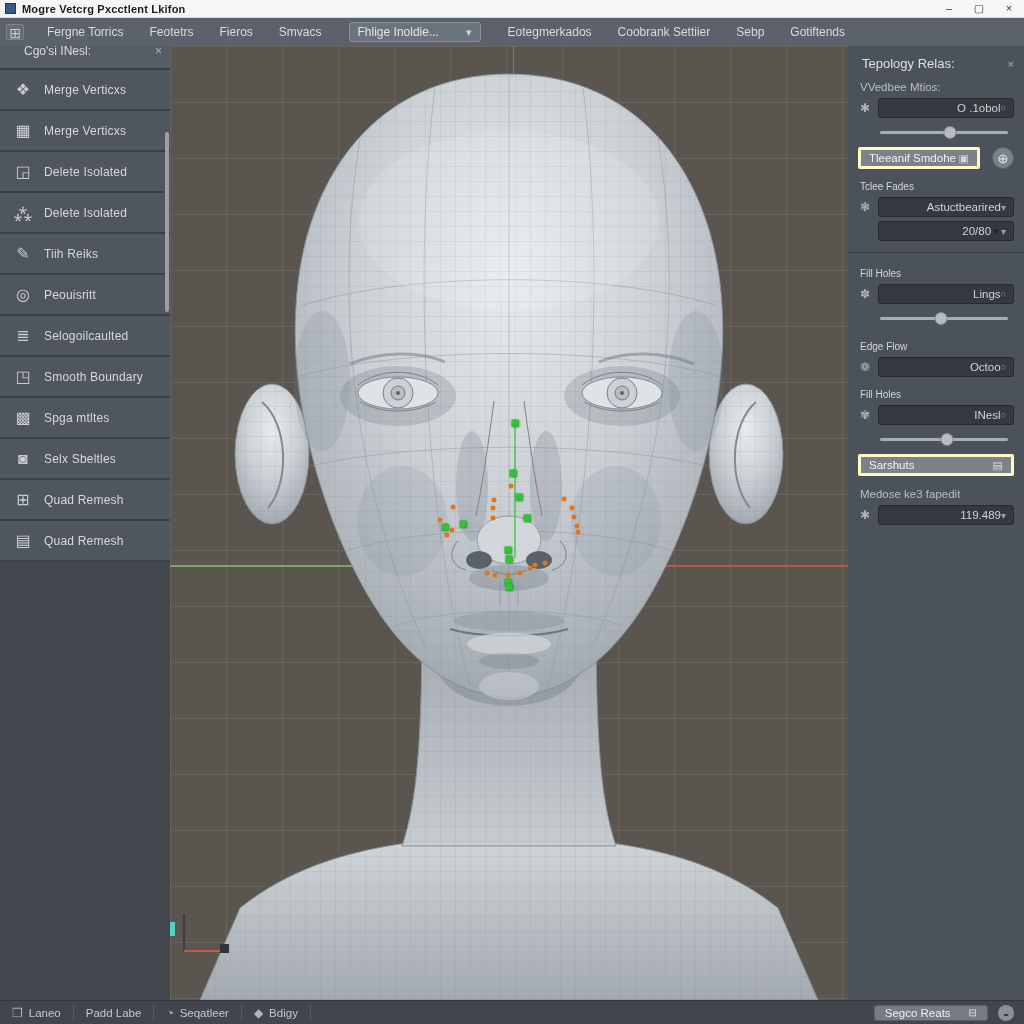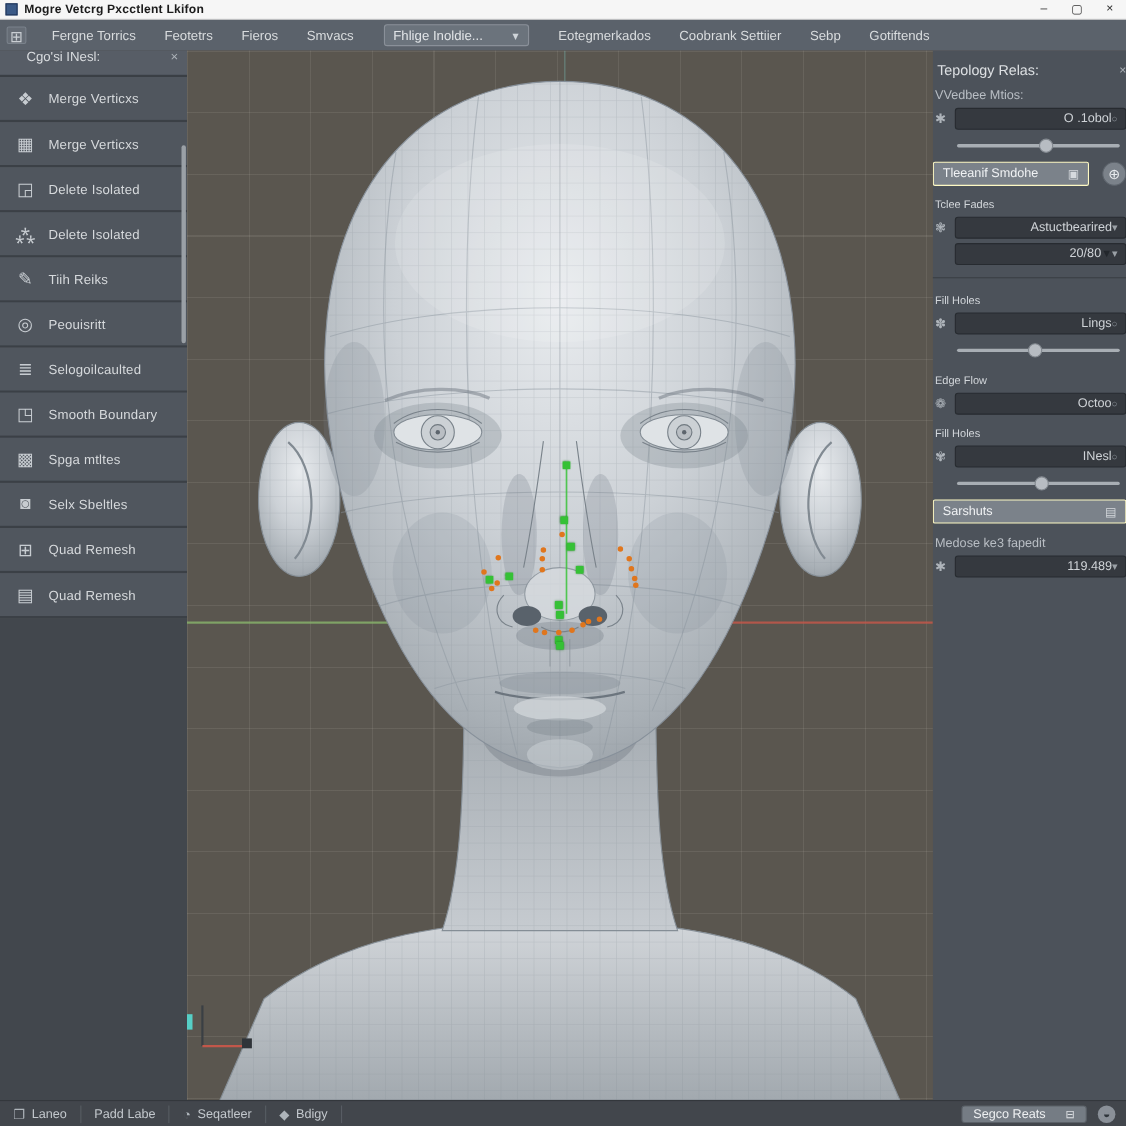--- a/index.html
+++ b/index.html
@@ -51,40 +51,40 @@
     background:linear-gradient(to right, #86b06a 0 49%, #c2574a 51% 100%); opacity:.85; }
   .axis-y { position:absolute; top:0; bottom:0; left:343px; width:1px;
     background:rgba(126,207,202,.4); }
   .head-svg { position:absolute; left:0; top:0; }
   .marker { position:absolute; transform:translate(-50%,-50%); }
   .mg { width:7px; height:7px; background:#35c135; box-shadow:0 0 2px #1d7a1d; }
   .mo { width:5px; height:5px; border-radius:50%; background:#e0761d; }
 
   
   .rightpanel { width:176px; background:#4c525a; font-size:12px; color:#c7ccd1;
-    padding:6px 0; display:flex; flex-direction:column; }
+    padding:6px 10px; display:flex; flex-direction:column; }
   .rp-header { display:flex; align-items:center; font-size:13px; color:#dde0e3;
     padding:4px 0 8px 4px; }
   .rp-header .rp-close { margin-left:auto; color:#a8aeb4; font-size:11px; }
   .rp-label { color:#b9bec4; font-size:11.5px; margin:2px 0 5px 2px; }
   .rp-section { color:#d3d7db; font-size:10px; margin:8px 0 5px 2px; }
   .rp-row { display:flex; align-items:center; gap:6px; margin-bottom:4px; }
   .rp-icon { width:14px; color:#aeb4ba; font-size:12px; text-align:center; flex:0 0 14px; }
   .rp-field, .rp-select { flex:1; background:#35393f; border:1px solid #272b30; border-radius:3px;
     height:20px; display:flex; align-items:center; justify-content:flex-end;
     padding:0 7px; color:#cfd3d7; font-size:11.5px; }
   .rp-suffix { color:#8d939a; font-size:9px; }
   .rp-chev { color:#9aa0a6; font-size:10px; }
   .rp-mid-arrow { color:#23272c; font-size:10px; }
   .rp-slider { position:relative; height:14px; margin:3px 6px 8px 22px; }
   .rp-slider .track { position:absolute; left:0; right:0; top:6px; height:3px;
     background:#a8aeb4; border-radius:2px; }
   .rp-slider .thumb { position:absolute; top:1px; width:13px; height:13px; border-radius:50%;
     background:#b7bcc2; border:1px solid #82888f; transform:translateX(-50%); }
-  .rp-btn { background:#7b828a; border:1px solid #fef9c3; border-radius:2px; height:22px;
+  .rp-btn { background:#7b828a; border:3px solid #fef9c3; border-radius:2px; height:22px;
     display:flex; align-items:center; justify-content:space-between; padding:0 8px;
     color:#f0f2f4; font-size:11.5px; flex:1; }
   .rp-btn .b-icon { color:#d6dade; font-size:11px; }
   .rp-circle { width:22px; height:22px; border-radius:50%; background:#7b828a;
     border:1px solid #5d646c; color:#e8ebee; font-size:13px; display:flex;
     align-items:center; justify-content:center; flex:0 0 22px; margin-left:6px; }
   .rp-divider { height:1px; background:#3a3f45; margin:7px -10px; }
 
   
   .bottombar { height:24px; background:#42464c; display:flex; align-items:center;

